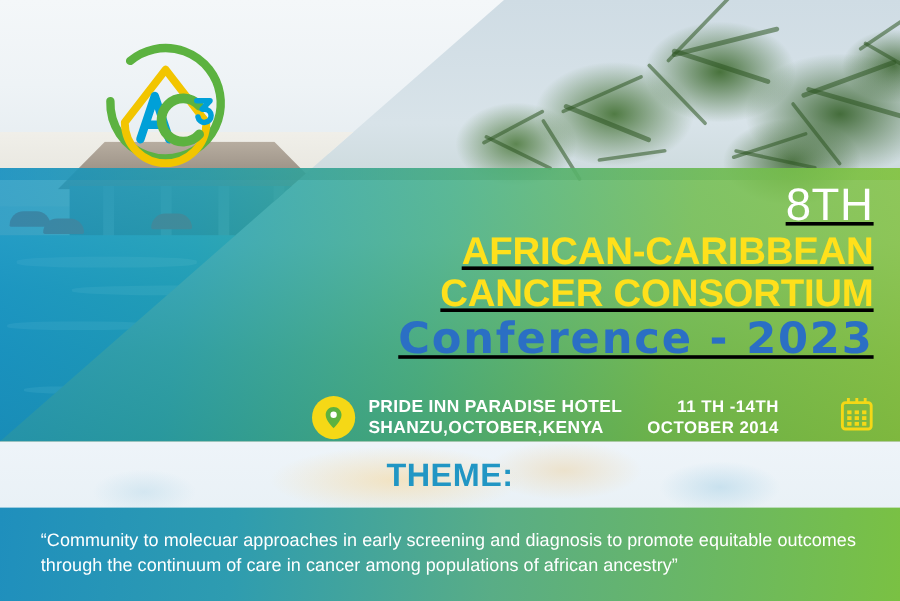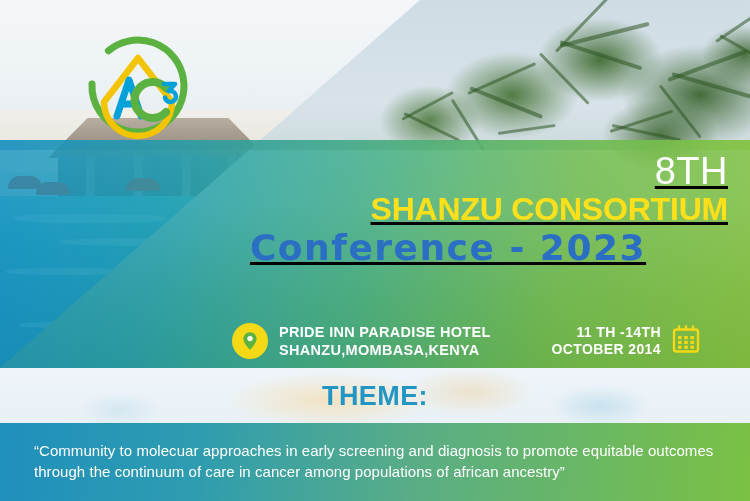--- a/index.html
+++ b/index.html
@@ -105,40 +105,39 @@
     letter-spacing:.5px;
   }
   .t-main {
     color:#ffe01b; font-size:32px; font-weight:bold; line-height:1.04;
     letter-spacing:-.2px; margin-top:2px;
   }
   .t-conf {
     color:#2b6fc4; font-size:36px; font-weight:bold; line-height:1.08;
     letter-spacing:1.5px; margin-top:3px;
     font-family:"DejaVu Sans", sans-serif;
-    text-align:center;
   }
 
   
   .meta-row {
-    position:absolute; left:232px; top:316px; width:470px; height:50px;
-    display:flex; align-items:center;
+    position:absolute; left:260px; top:316px; width:470px; height:50px;
+    display:flex; align-items:flex-end;
   }
   .pin-badge {
     width:36px; height:36px; border-radius:50%;
     background:#f5d816; display:flex; align-items:center;
     justify-content:center; flex:none;
   }
   .venue {
     margin-left:11px; color:#ffffff; font-weight:bold;
     font-size:14.5px; line-height:1.25; letter-spacing:.3px;
     white-space:nowrap;
   }
   .datewrap {
-    margin-left:auto; display:flex; align-items:center;
+    margin-left:auto; display:flex; align-items:center;gap:40px;
   }
   .dates {
     color:#ffffff; font-weight:bold; font-size:14px;
     line-height:1.25; letter-spacing:.4px; text-align:right;
     white-space:nowrap;
   }
   .cal-icon { margin-left:9px; flex:none; }
 
   
   .theme-head {
@@ -233,36 +232,37 @@
       <path d="M33 84 L45 48 L57 84 M37.5 72 L52.5 72" fill="none" stroke="#00a0d8" stroke-width="7" stroke-linecap="round" stroke-linejoin="round"></path>
 
       <path d="M82 56 A18 18 0 1 0 82 80" fill="none" stroke="#5cb240" stroke-width="8" stroke-linecap="round"></path>
 
       <path d="M80 52 h11 l-6.5 7 h2 a5.5 5.5 0 1 1 -5.5 6.5" fill="none" stroke="#00a0d8" stroke-width="4.6" stroke-linecap="round" stroke-linejoin="round"></path>
     </svg>
   </div>
 
   <div class="title-block">
     <div class="t-8th">8TH</div>
-    <div class="t-main">SHANZU CONSORTIUM</div>
+    <div class="t-main">AFRICAN-CARIBBEAN</div>
+    <div class="t-main">CANCER CONSORTIUM</div>
     <div class="t-conf">Conference - 2023</div>
   </div>
 
   <div class="meta-row">
 
     <span class="pin-badge">
       <svg viewBox="0 0 24 24" width="22" height="22" aria-hidden="true">
         <path d="M12 2.4c-4 0-7.2 3.2-7.2 7.2 0 5.2 7.2 12 7.2 12s7.2-6.8 7.2-12c0-4-3.2-7.2-7.2-7.2z" fill="#5cb240"></path>
         <circle cx="12" cy="9.4" r="2.9" fill="#ffffff"></circle>
       </svg>
     </span>
 
     <div class="venue">
       <div>PRIDE INN PARADISE HOTEL</div>
-      <div>SHANZU,MOMBASA,KENYA</div>
+      <div>SHANZU,OCTOBER,KENYA</div>
     </div>
 
     <div class="datewrap">
       <div class="dates">
         <div>11 TH -14TH</div>
         <div>OCTOBER 2014</div>
       </div>
       <span class="cal-icon">
         <svg viewBox="0 0 32 32" width="32" height="32" aria-hidden="true">
           <g fill="none" stroke="#f5d816" stroke-width="2.4">

